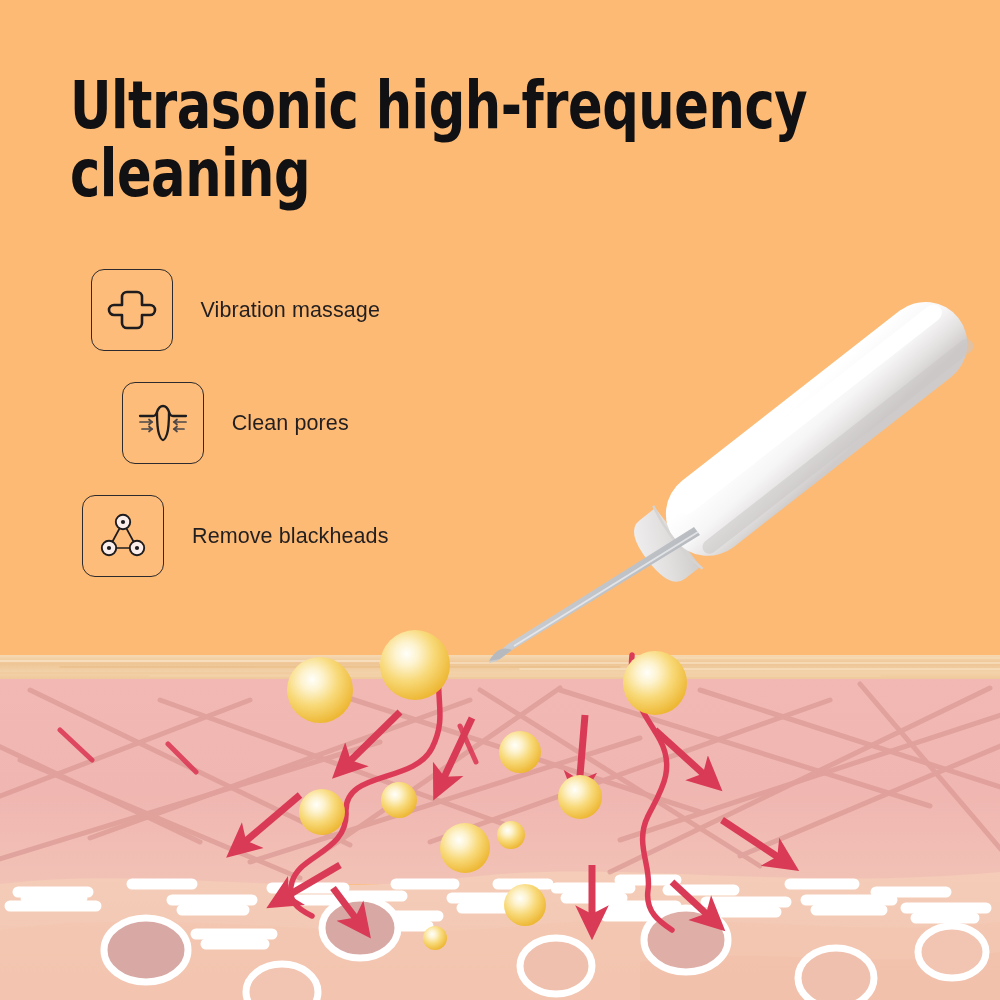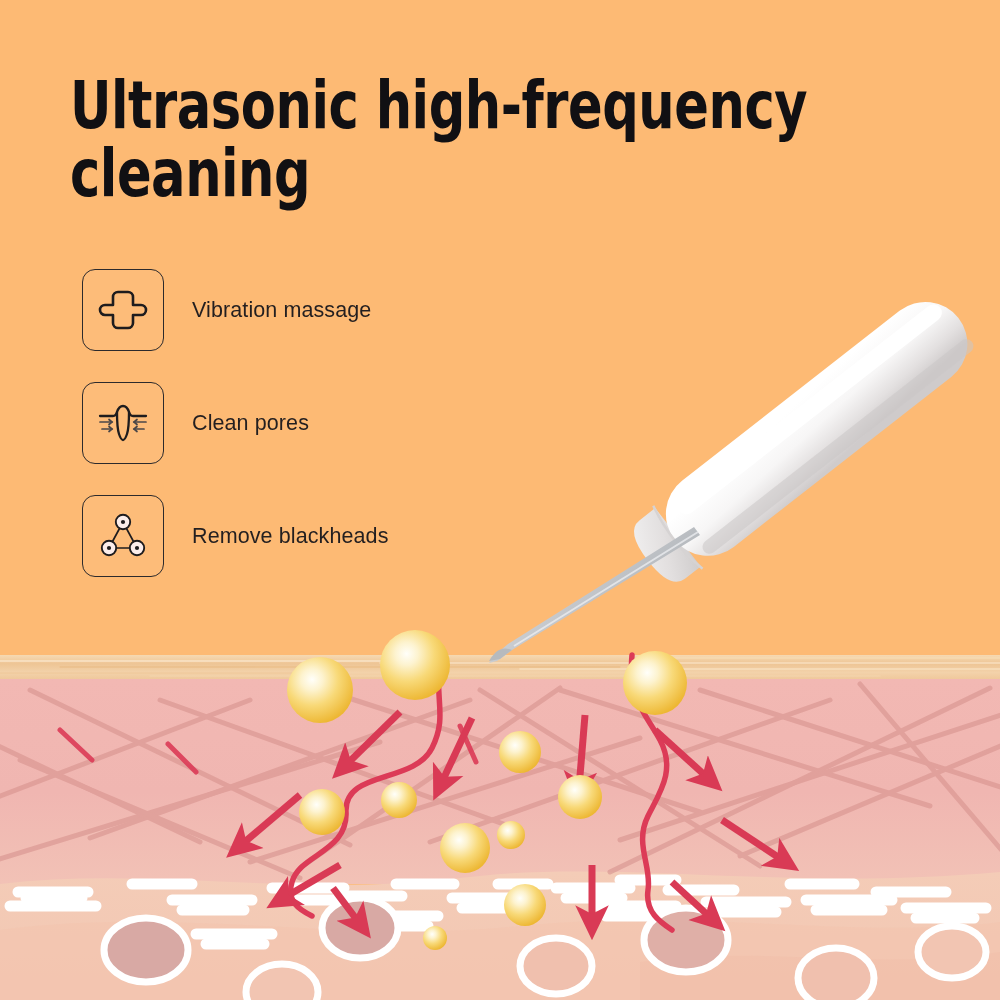--- a/index.html
+++ b/index.html
@@ -20,21 +20,21 @@
     line-height:1.03;
     letter-spacing:-0.5px;
     color:#111013;
     transform:scaleX(0.86);
     transform-origin:left top;
     white-space:pre-line;
   }
 
   
   #features{position:absolute;left:82px;top:266px;}
-  .feature{position:relative;height:88px;margin-bottom:25px;display:flex;align-items:center;}
+  .feature{position:relative;height:88px;margin-bottom:25px;display:flex;align-items:center;justify-content:center;}
   .feat-box{
     width:80px;height:80px;border:1.6px solid #2c2a2c;border-radius:13px;
     background:rgba(255,255,255,0.04);
     display:flex;align-items:center;justify-content:center;flex:0 0 auto;
   }
   .feat-label{
     margin-left:28px;font-size:21.5px;color:#231f20;
     font-family:"Liberation Sans",sans-serif;letter-spacing:.1px;white-space:nowrap;
   }
 </style>

